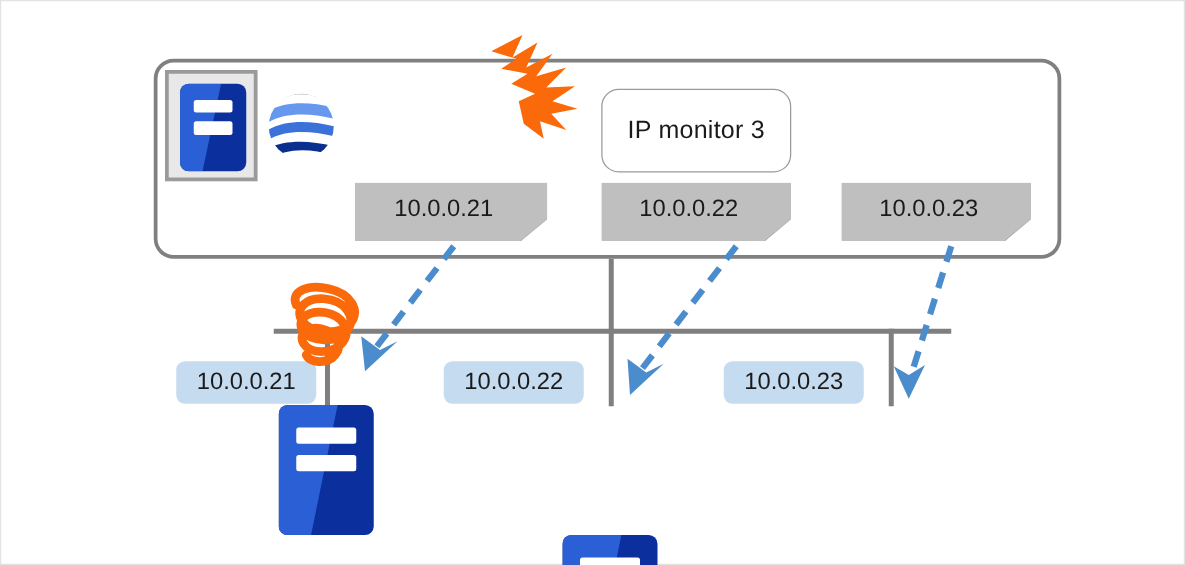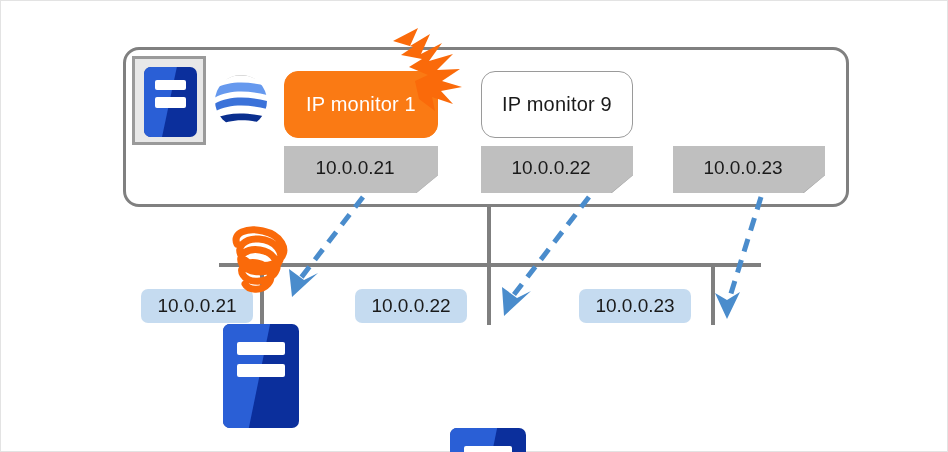--- a/index.html
+++ b/index.html
@@ -165,25 +165,22 @@
         <path d="M-6 22 C 10 8, 34 8, 62 16 L62 8 C 34 0, 10 0, -6 14 Z" fill="#ffffff"></path>
         <path d="M-6 30 C 10 16, 34 16, 62 24 L62 15 C 34 7, 10 7, -6 21 Z" fill="#6699ee"></path>
         <path d="M-6 36 C 10 22, 34 22, 62 30 L62 25 C 34 17, 10 17, -6 31 Z" fill="#ffffff"></path>
         <path d="M-6 44 C 10 30, 34 30, 62 38 L62 30 C 34 22, 10 22, -6 36 Z" fill="#3b72d9"></path>
         <path d="M-6 50 C 10 36, 34 36, 62 44 L62 39 C 34 31, 10 31, -6 45 Z" fill="#ffffff"></path>
         <path d="M-6 62 C 10 44, 34 44, 62 54 L62 46 C 34 38, 10 38, -6 50 Z" fill="#0a2f8f"></path>
       </g>
     </svg>
   </div>
 
-  <div class="abs pill active pill1">
-    <span>IP monitor 1</span>
-  </div>
   <div class="abs pill idle pill2">
-    <span>IP monitor 9</span>
+    <span>IP monitor 3</span>
   </div>
 
   <div class="note note1">
     <span>10.0.0.21</span>
     <i class="fold"></i>
   </div>
   <div class="note note2">
     <span>10.0.0.22</span>
     <i class="fold"></i>
   </div>

